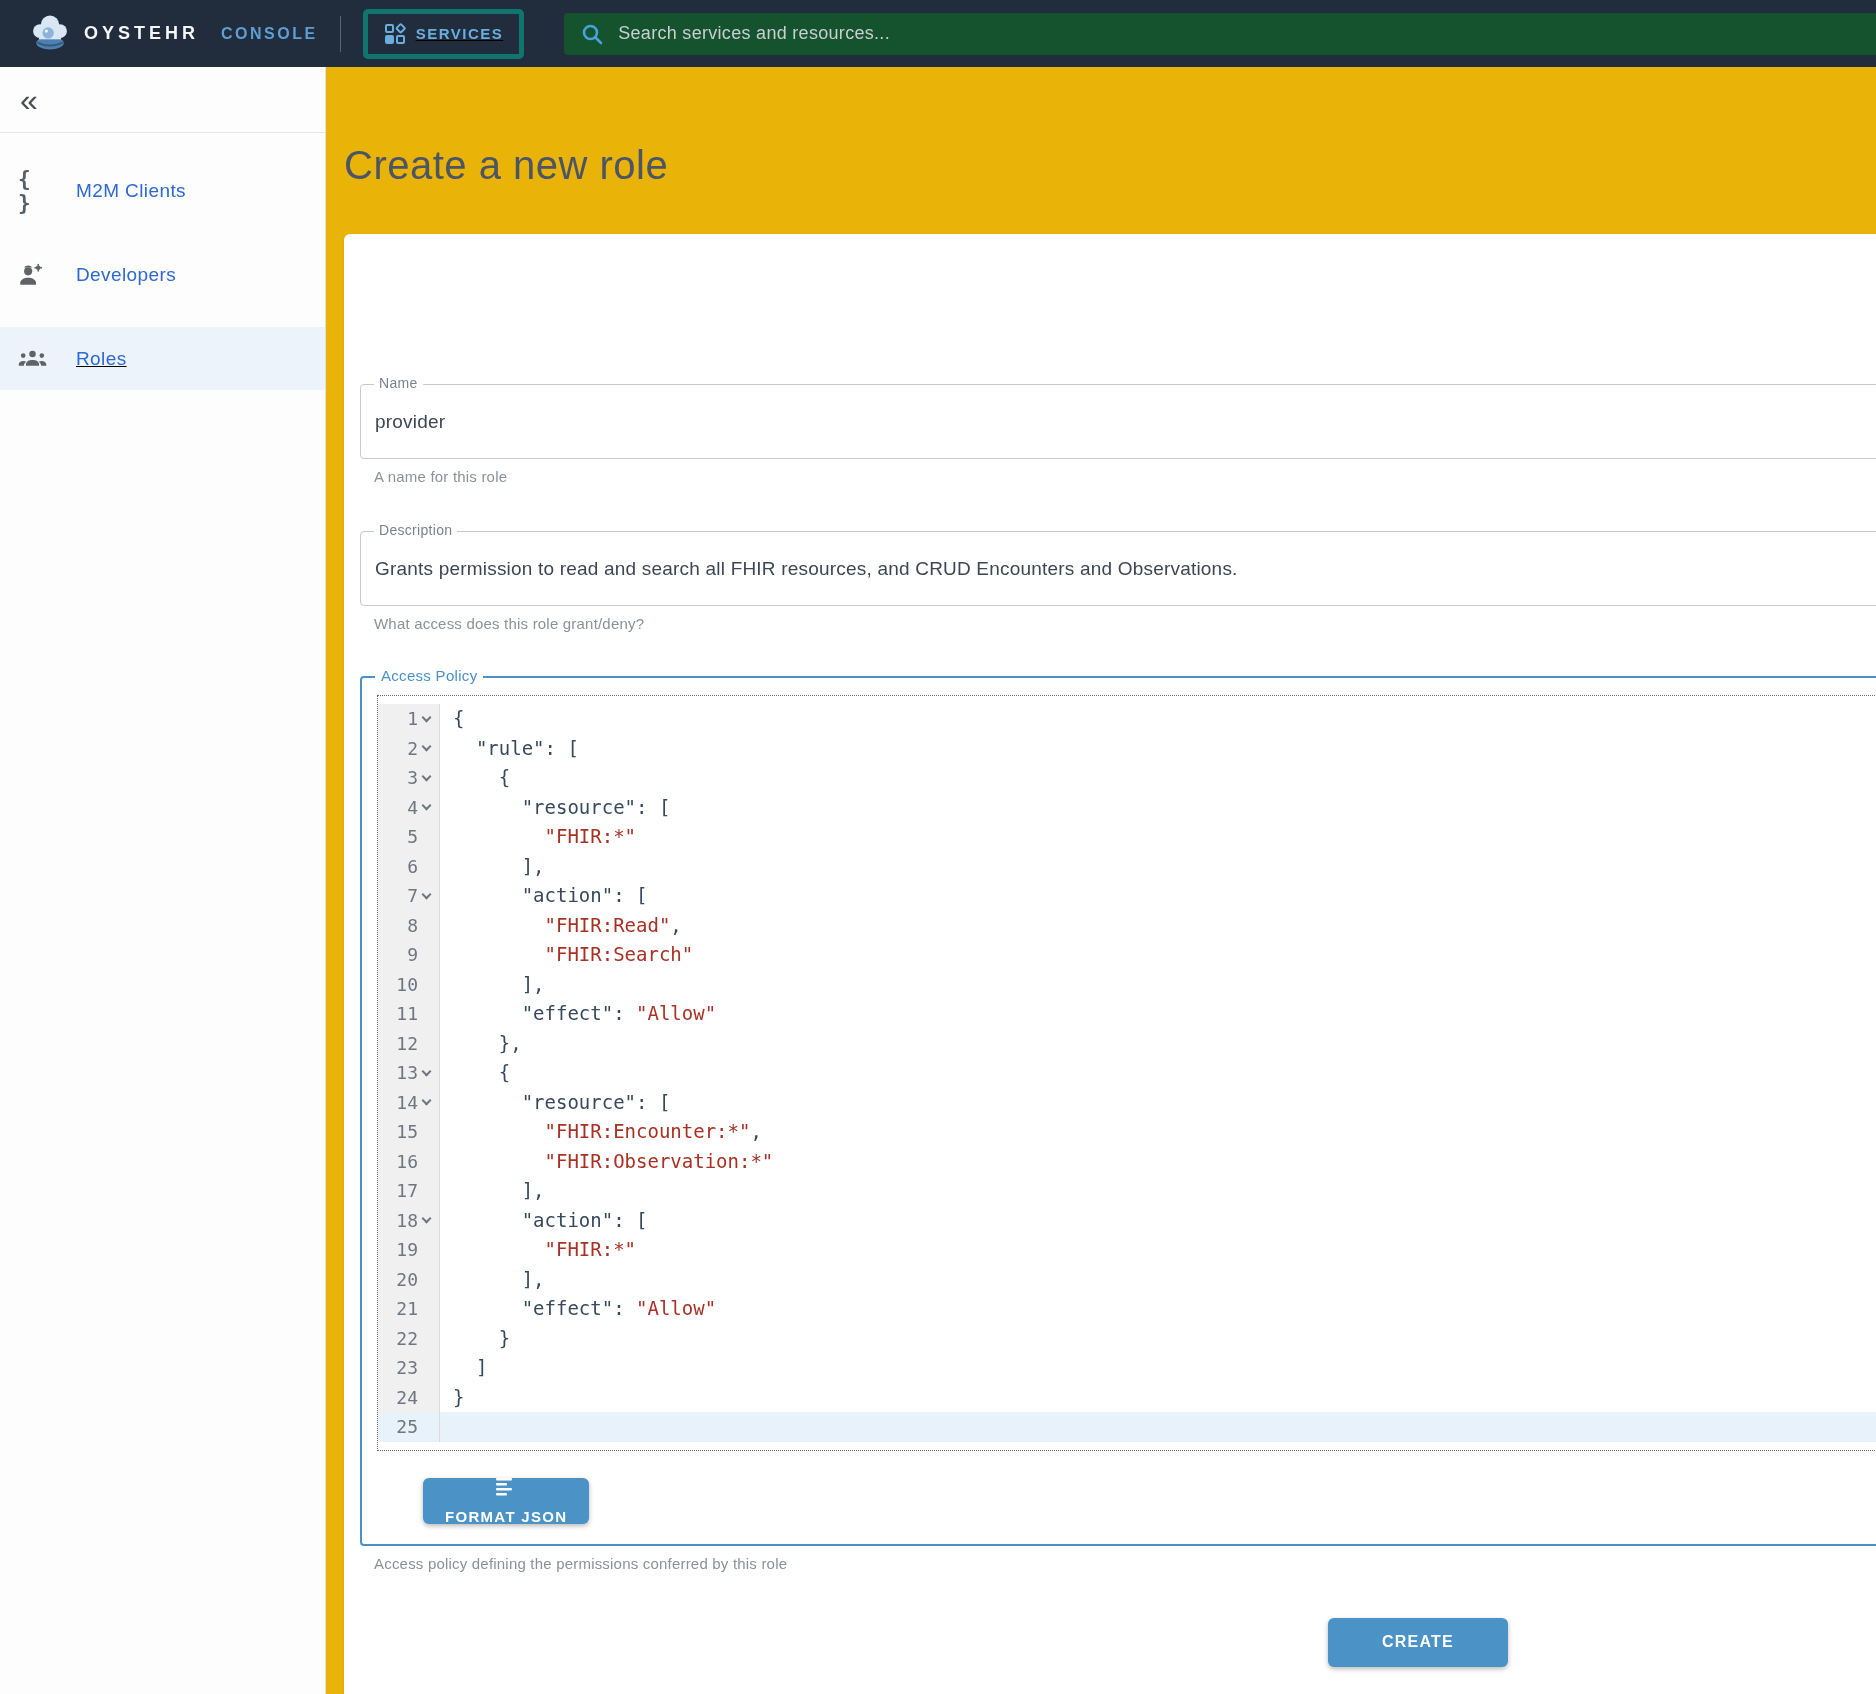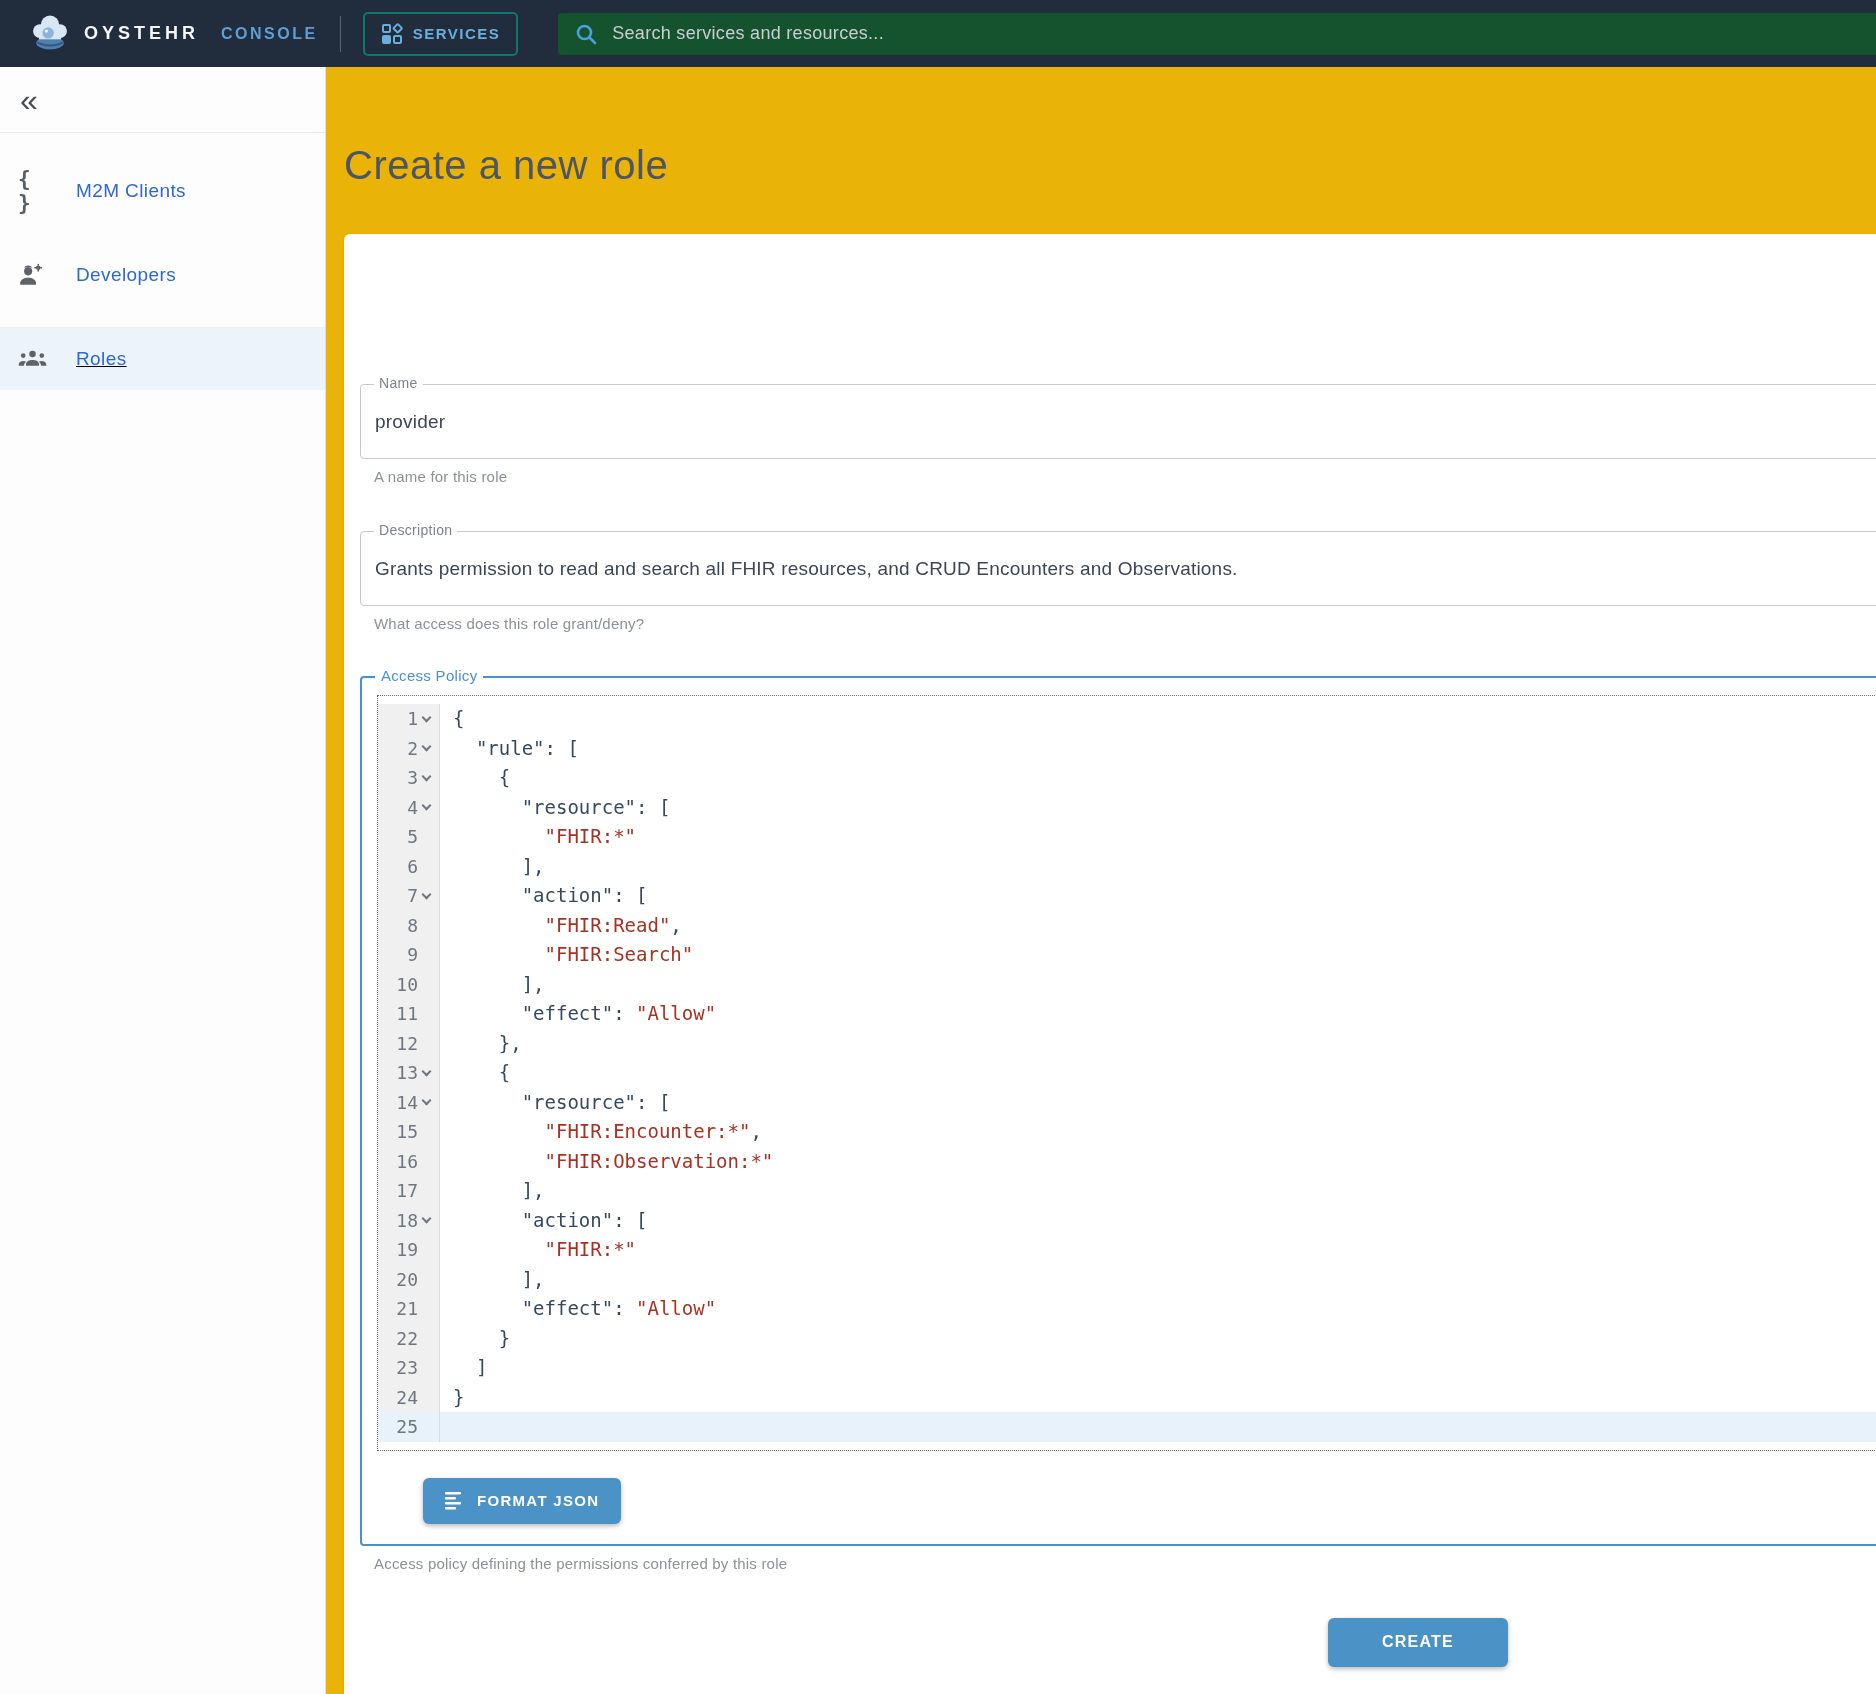--- a/index.html
+++ b/index.html
@@ -6,22 +6,22 @@
   html,body { width:1876px; height:1694px; overflow:hidden;
     font-family:"Liberation Sans", sans-serif; background:#f1f2f5; }
 
   
   .navbar { height:67px; background:#212c3d; display:flex; align-items:center;
     padding-left:28px; }
   .logo-wrap { display:flex; align-items:center; gap:12px; }
   .brand { color:#f4f6f8; font-size:18px; font-weight:700; letter-spacing:4px; }
   .brand-suffix { color:#5d9fd4; font-size:16px; font-weight:600; letter-spacing:2.5px; margin-left:10px; }
   .nav-divider { width:1px; height:36px; background:#5a6372; margin:0 22px; }
-  .services-btn { display:flex; align-items:center; gap:10px; border:2px solid #0f766e;
-    border-radius:5px; padding:9px 16px; background:transparent; cursor:pointer; }
+  .services-btn { display:flex; align-items:center; gap:10px; border:5px solid #0f766e;
+    border-radius:5px; padding:9px 16px; background:transparent; cursor:pointer;text-decoration:underline; }
   .services-btn span { color:#6aaede; font-size:15px; font-weight:600; letter-spacing:1.5px; }
   .searchbar { flex:1; margin-left:40px; height:42px; background:#14532d; border-radius:4px 0 0 4px;
     display:flex; align-items:center; padding-left:16px; }
   .searchbar input { background:transparent; border:none; outline:none; color:#e8eaee;
     font-size:18px; margin-left:14px; width:90%; letter-spacing:0.3px;
     font-family:"Liberation Sans", sans-serif; }
   .searchbar input::placeholder { color:#c9cdd4; opacity:1; }
 
   
   .layout { display:flex; height:1627px; }
@@ -73,21 +73,21 @@
   .fold { position:absolute; left:5px; top:0px; width:7px; height:7px;
     border-left:2px solid #6f7680; border-bottom:2px solid #6f7680; transform:rotate(-45deg); cursor:pointer; }
   .code-cell { flex:1; white-space:pre; padding-left:13px;
     font-family:"DejaVu Sans Mono", monospace; font-size:19px; color:#36495d; }
   .tok-s { color:#a93123; }
   .code-row.active .gut, .code-row.active .code-cell { background:#e8f2fb; }
 
   .btn { border:none; border-radius:6px; background:#4b93c7; color:#fff; cursor:pointer;
     box-shadow:0 2px 5px rgba(0,0,0,0.28); font-family:"Liberation Sans", sans-serif; }
   .format-btn { margin:27px 0 0 46px; height:46px; padding:0 22px; display:flex;
-    align-items:center; gap:12px; font-size:15px; font-weight:bold; letter-spacing:1.3px; }
+    align-items:center; gap:12px; font-size:15px; font-weight:bold; letter-spacing:1.3px;flex-direction:column; }
   .create-btn { margin-top:46px; margin-left:968px; width:180px; height:49px;
     font-size:16px; font-weight:bold; letter-spacing:1.2px; }
 </style>
 </head>
 <body>
 
 <div class="navbar">
   <div class="logo-wrap">
     <span>
       <svg width="44" height="40" viewBox="0 0 48 42">

